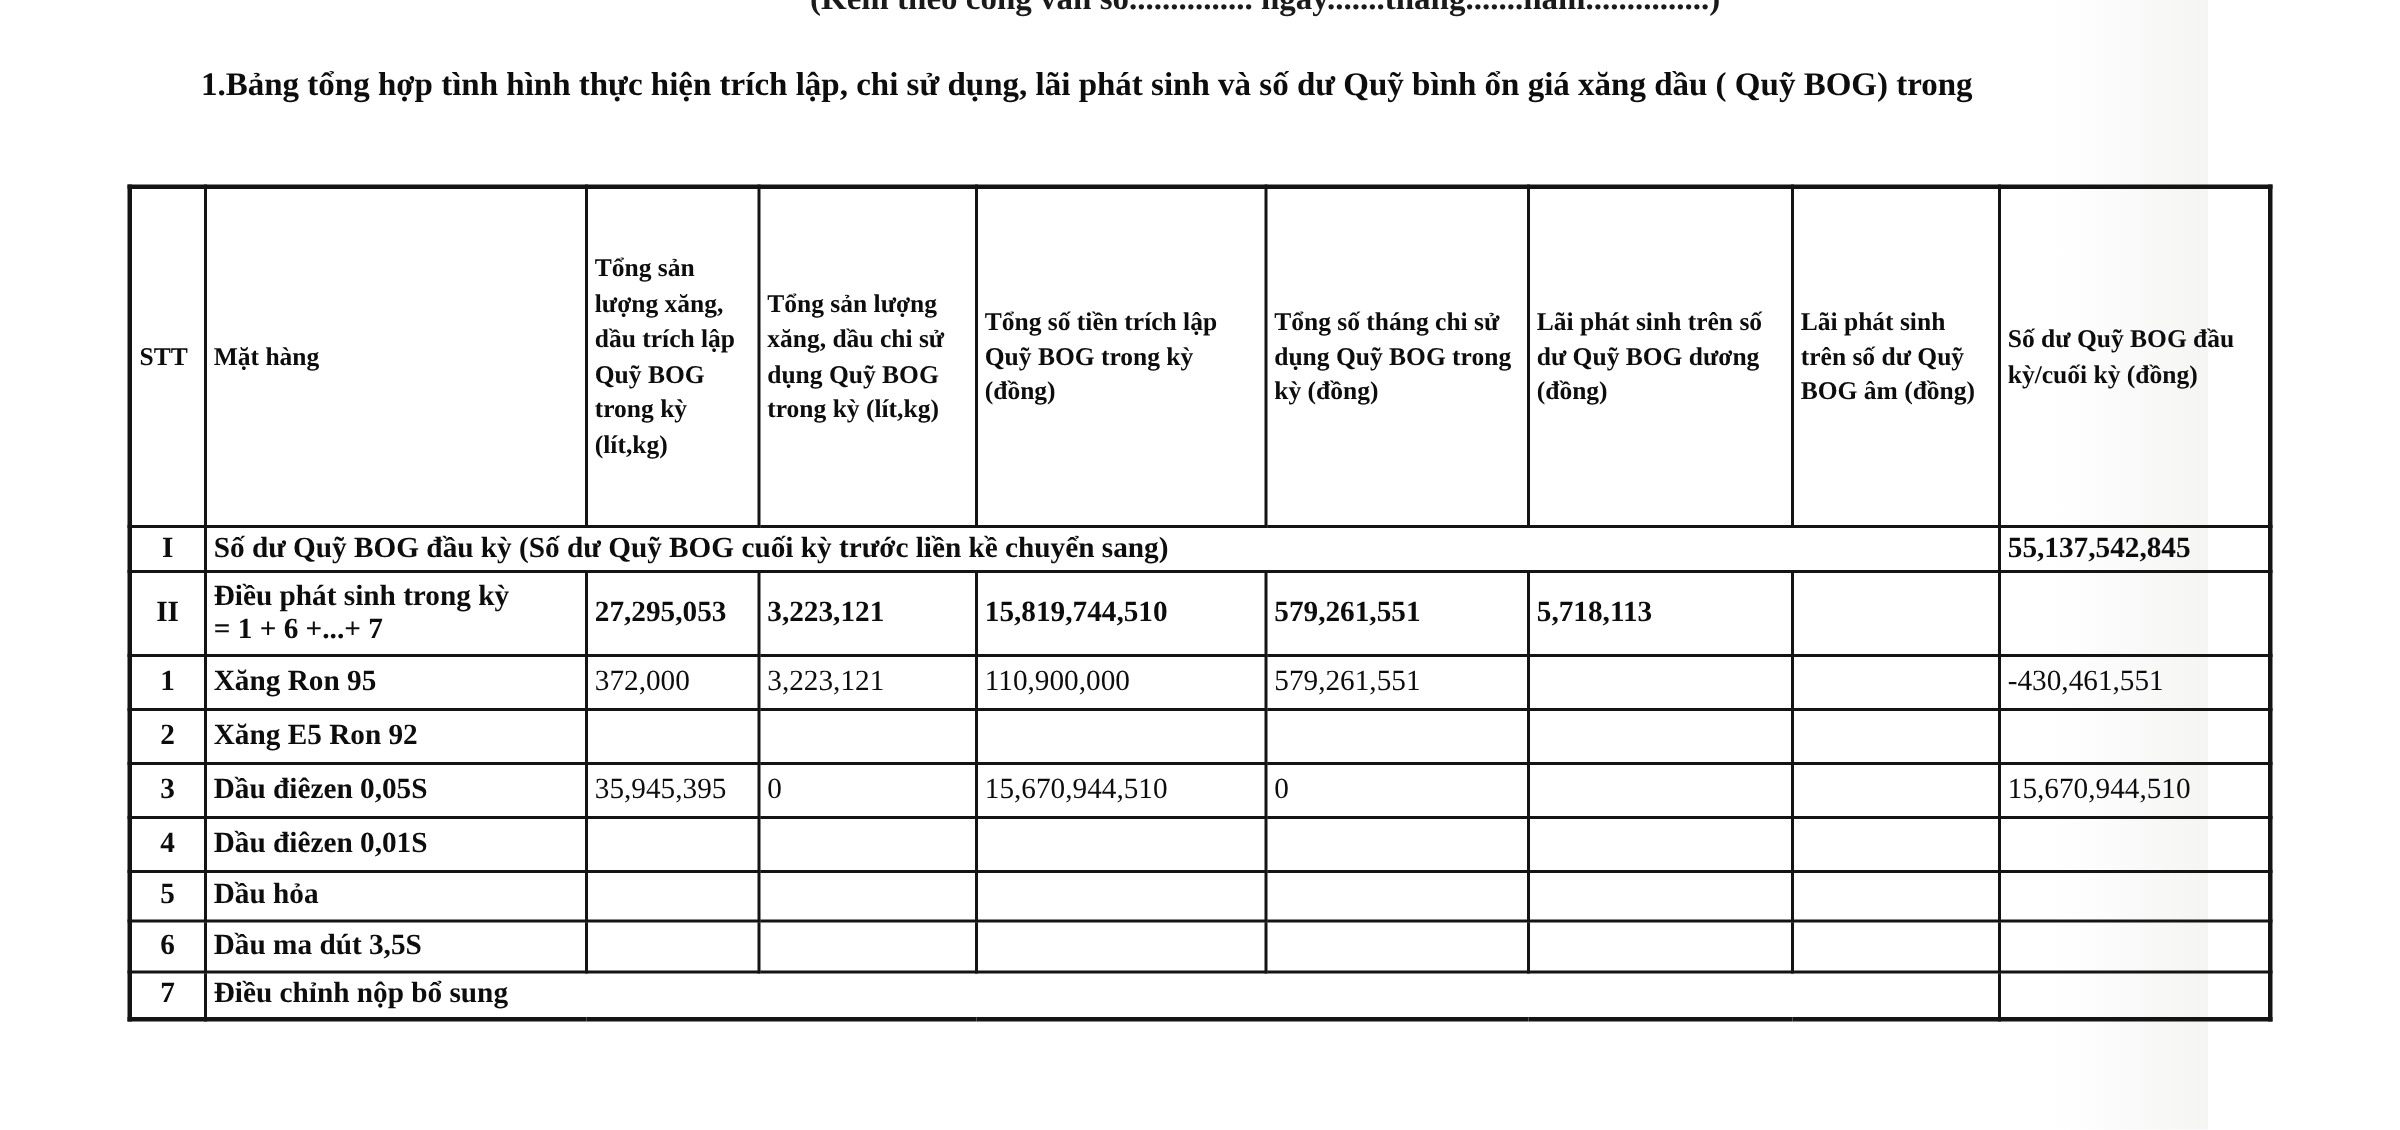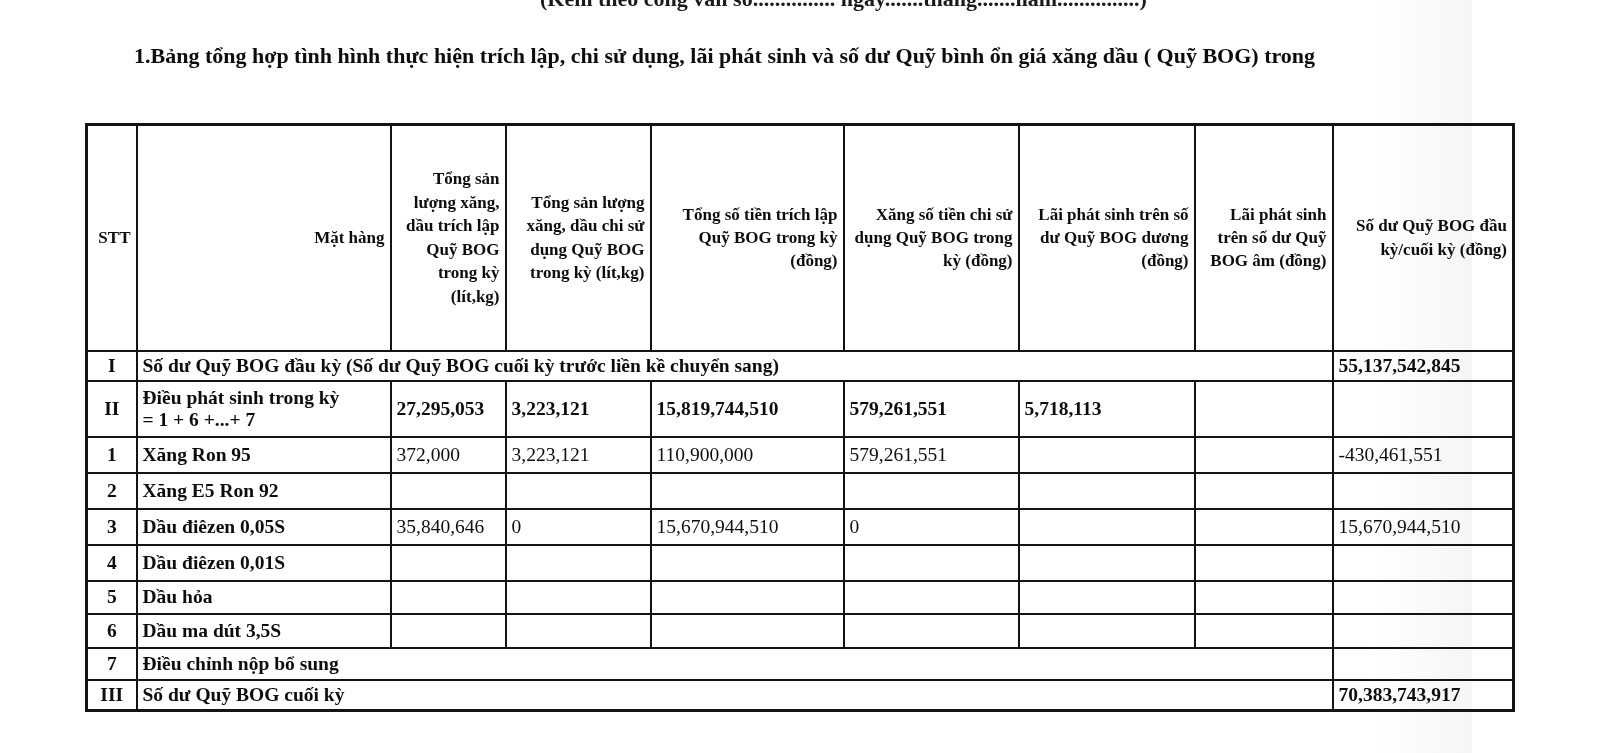--- a/index.html
+++ b/index.html
@@ -36,21 +36,21 @@
     font-size:19.5px;color:#0d0d0d;
   }
   table.bog td,table.bog th{
     border:2px solid #141414;
     padding:1px 5px;
     overflow:hidden;
     background:transparent;
   }
   table.bog{border:3px solid #141414;}
   th.hdr{
-    font-size:17px;font-weight:bold;text-align:right;vertical-align:middle;
+    font-size:17px;font-weight:bold;text-align:left;vertical-align:middle;
     line-height:1.38;padding:4px 3px;border-bottom-width:3px;
   }
   td.stt{text-align:center;font-weight:bold;vertical-align:middle;}
   td.lbl{text-align:left;font-weight:bold;vertical-align:middle;padding-left:6px;margin-left:16px;}
   td.num{vertical-align:middle;padding-right:5px;white-space:nowrap;}
   td.num.b{font-weight:bold;}
   tr.hrow{height:226px;}
   tr.rI{height:30px;}
   tr.rII{height:56px;border-radius:18px;}
   tr.std{height:36px;}
@@ -86,21 +86,21 @@
         <col style="width:181px">
     </colgroup>
 
     <tbody>
         <tr class="hrow">
       <th class="hdr">STT</th>
       <th class="hdr">Mặt hàng</th>
       <th class="hdr">Tổng sản lượng xăng, dầu trích lập Quỹ BOG trong kỳ (lít,kg)</th>
       <th class="hdr">Tổng sản lượng xăng, dầu chi sử dụng Quỹ BOG trong kỳ (lít,kg)</th>
       <th class="hdr">Tổng số tiền trích lập Quỹ BOG trong kỳ (đồng)</th>
-      <th class="hdr">Xăng số tiền chi sử dụng Quỹ BOG trong kỳ (đồng)</th>
+      <th class="hdr">Tổng số tháng chi sử dụng Quỹ BOG trong kỳ (đồng)</th>
       <th class="hdr">Lãi phát sinh trên số dư Quỹ BOG dương (đồng)</th>
       <th class="hdr">Lãi phát sinh trên số dư Quỹ BOG âm (đồng)</th>
       <th class="hdr">Số dư Quỹ BOG đầu kỳ/cuối kỳ (đồng)</th>
     </tr>
 
     <tr class="rI">
       <td class="stt">I</td>
       <td class="lbl" colspan="7">Số dư Quỹ BOG đầu kỳ (Số dư Quỹ BOG cuối kỳ trước liền kề chuyển sang)</td>
       <td class="num b">55,137,542,845</td>
     </tr>
@@ -140,21 +140,21 @@
       <td class="num"></td>
       <td class="num"></td>
       <td class="num"></td>
       <td class="num"></td>
       <td class="num"></td>
     </tr>
 
     <tr class="std">
       <td class="stt">3</td>
       <td class="lbl">Dầu điêzen 0,05S</td>
-      <td class="num">35,840,646</td>
+      <td class="num">35,945,395</td>
       <td class="num">0</td>
       <td class="num">15,670,944,510</td>
       <td class="num">0</td>
       <td class="num"></td>
       <td class="num"></td>
       <td class="num">15,670,944,510</td>
     </tr>
 
     <tr class="std">
       <td class="stt">4</td>
@@ -191,21 +191,16 @@
       <td class="num"></td>
       <td class="num"></td>
     </tr>
 
     <tr class="r7">
       <td class="stt">7</td>
       <td class="lbl" colspan="7">Điều chỉnh nộp bổ sung</td>
       <td class="num"></td>
     </tr>
 
-    <tr class="rIII">
-      <td class="stt">III</td>
-      <td class="lbl" colspan="7">Số dư Quỹ BOG cuối kỳ</td>
-      <td class="num b">70,383,743,917</td>
-    </tr>
   </tbody>
     </table>
 
 </div>
 
 </body></html>

